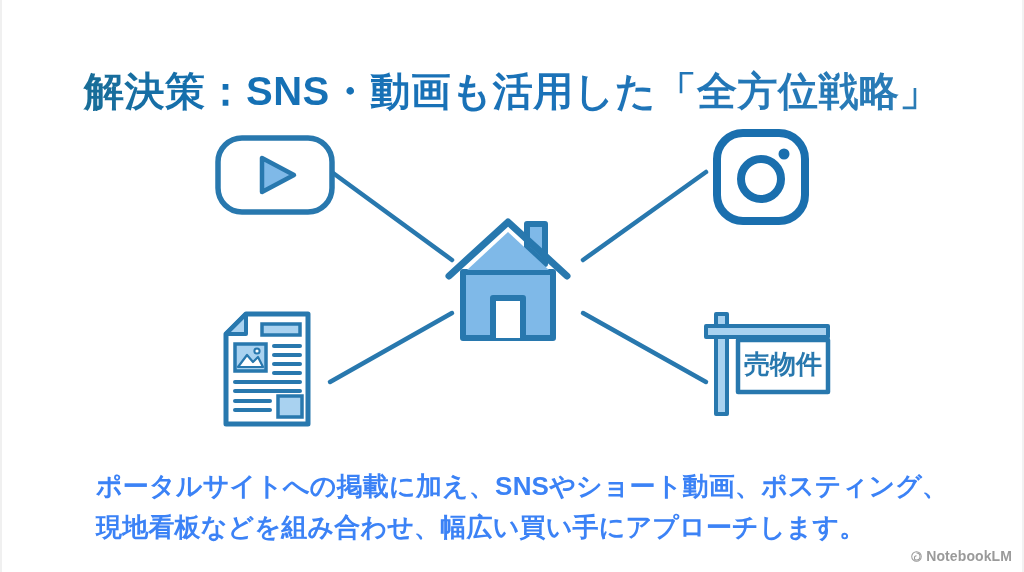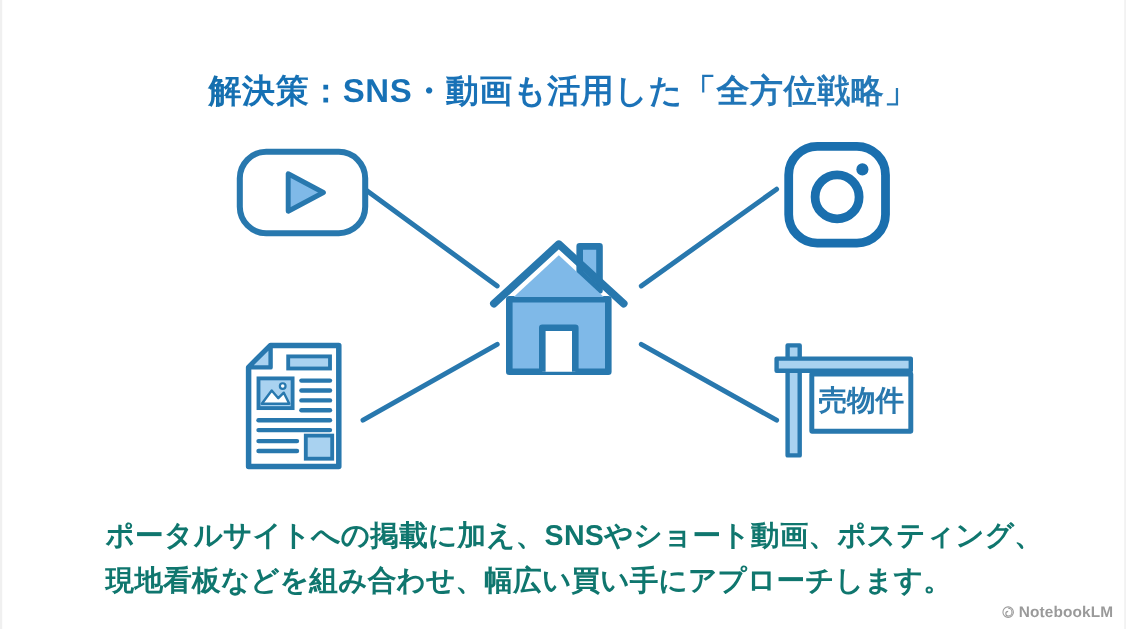--- a/index.html
+++ b/index.html
@@ -18,21 +18,21 @@
     box-sizing: border-box;
   }
 
   
   #title {
     position: absolute;
     left: 0;
     top: 38px;
     width: 1024px;
     text-align: center;
-    font-size: 30px;
+    font-size: 40px;
     font-weight: bold;
     letter-spacing: 0.5px;
     line-height: 52px;
     white-space: nowrap;
     background-image: linear-gradient(95deg, #1b6b85 0%, #1470b4 22%, #1b72b8 55%, #2f7fb5 100%);
     -webkit-background-clip: text;
     background-clip: text;
     color: transparent;
     -webkit-text-fill-color: transparent;
   }
@@ -58,21 +58,21 @@
 
   
   #caption {
     position: absolute;
     left: 96px;
     top: 466px;
     width: 850px;
     font-size: 26px;
     font-weight: bold;
     line-height: 41px;
-    color: #0f766e;
+    color: #3b82f6;
     letter-spacing: 0.2px;
   }
   #caption .cap-line {
     display: block;
     white-space: nowrap;
   }
 
   
   #watermark {
     position: absolute;

